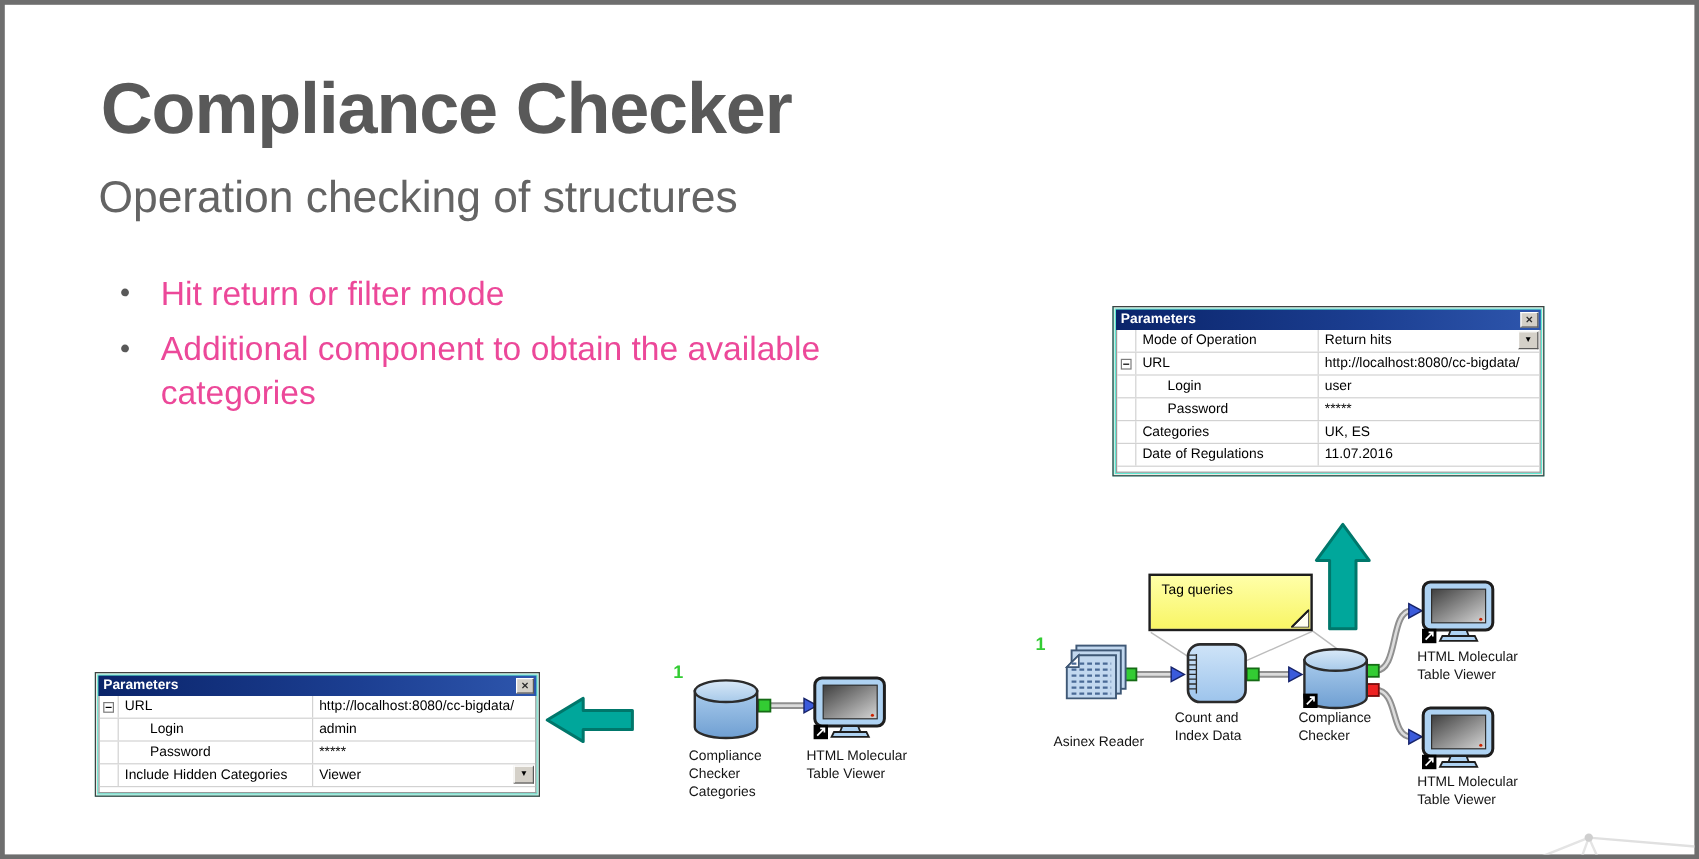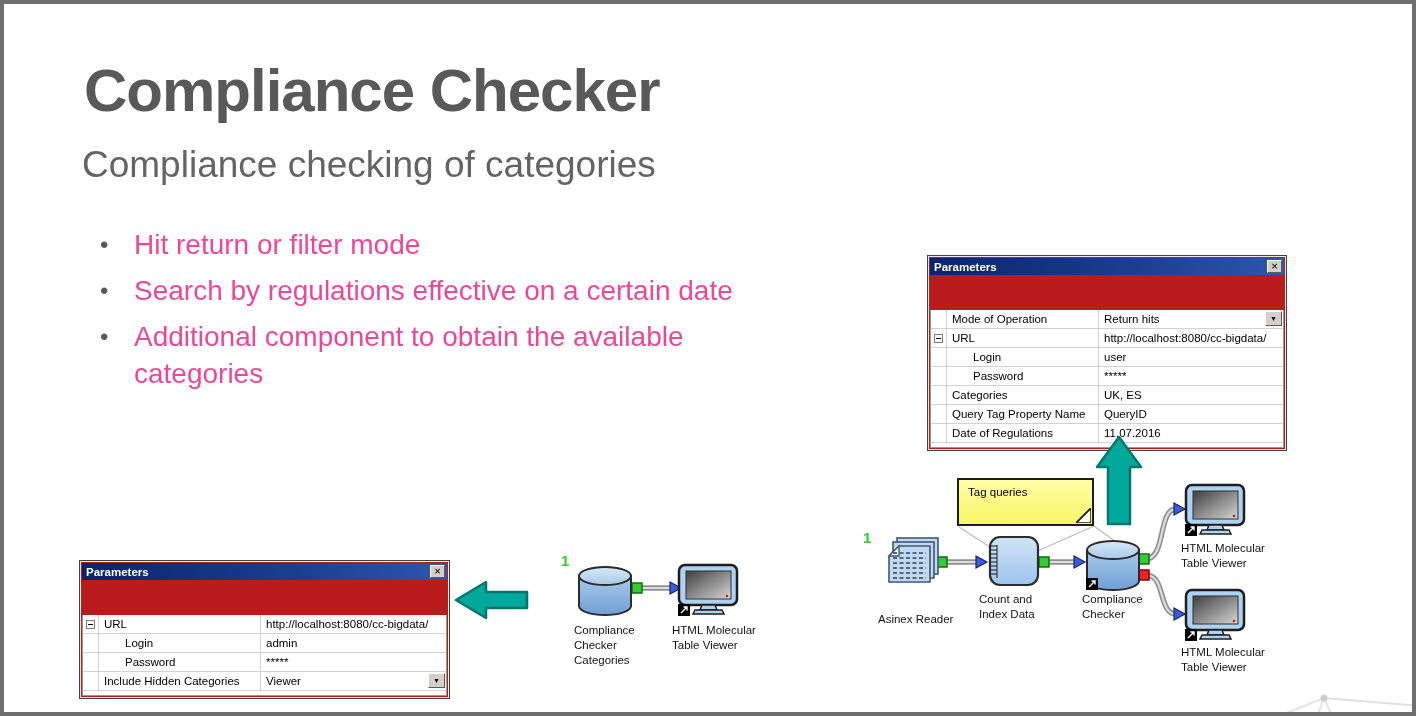--- a/index.html
+++ b/index.html
@@ -7,25 +7,25 @@
   .slide { position:relative; width:1416px; height:716px; background:#ffffff; border:4px solid #6e6e6e; overflow:hidden; }
 
   
   .title { position:absolute; left:80px; top:52px; font-size:60px; font-weight:bold; color:#595959; letter-spacing:-1px; }
   .subtitle { position:absolute; left:78px; top:140px; font-size:37px; color:#646464; }
   .bullets { position:absolute; left:96px; top:222px; width:660px; list-style:none; }
   .bullets li { position:relative; padding-left:34px; font-size:28px; line-height:37px; color:#ec4899; margin-bottom:9px; width:648px; }
   .bullets li::before { content:"•"; position:absolute; left:0; top:0; font-size:24px; color:#595959; }
 
   
-  .xp-dialog { position:absolute; background:#b91c1c; border:1px solid #404040; padding:2px; box-shadow:inset 0 0 0 1px #eceae4; }
+  .xp-dialog { position:absolute; background:#5eead4; border:1px solid #404040; padding:2px; box-shadow:inset 0 0 0 1px #eceae4; }
   .titlebar { height:17px; background:linear-gradient(90deg,#0a246a 0%,#1c3f92 60%,#2e56ad 100%); color:#fff; font-weight:bold; font-size:11.5px; display:flex; align-items:center; padding:0 2px 0 4px; }
   .titlebar .tb-text { transform:translateY(-0.5px); }
   .closebtn { margin-left:auto; width:15px; height:13px; background:#d4d0c8; border:1px solid; border-color:#ffffff #5a5a5a #5a5a5a #ffffff; color:#2a2a2a; font-size:8px; line-height:11px; text-align:center; cursor:default; }
-  .gridarea { background:#fff; border:1px solid #9a9a9a; border-top:none; padding-bottom:4px;margin-top:35px; }
+  .gridarea { background:#fff; border:1px solid #9a9a9a; border-top:none; padding-bottom:4px; }
   .prow { display:flex; height:19px; border-bottom:1px solid #d2d2d2; font-size:11.5px; color:#000; align-items:stretch; }
   .pexp { width:16px; border-right:1px solid #d2d2d2; display:flex; align-items:center; justify-content:center; }
   .plabel { border-right:1px solid #d2d2d2; display:flex; align-items:center; padding-left:5px; }
   .dlg-main .plabel { width:152px; }
   .dlg-cat .plabel { width:162px; }
   .prow.ind .plabel { padding-left:26px; }
   .pvalue { flex:1; position:relative; display:flex; align-items:center; padding-left:5px; overflow:hidden; white-space:nowrap; }
   .expbox { width:9px; height:9px; border:1px solid #7c7c7c; background:#fff; position:relative; }
   .expbox::after { content:""; position:absolute; left:1px; right:1px; top:3px; height:1px; background:#000; }
   .ddbtn { position:absolute; right:1px; top:1px; bottom:2px; width:17px; background:#d4d0c8; border:1px solid; border-color:#ffffff #5a5a5a #5a5a5a #ffffff; display:flex; align-items:center; justify-content:center; font-size:7px; color:#000; }
@@ -36,25 +36,24 @@
   .badge-one { position:absolute; color:#33cc33; font-weight:bold; font-size:15px; }
   .wf-note { position:absolute; left:953px; top:474px; width:137px; height:48px; background:linear-gradient(180deg,#ffffa8 0%,#f8f565 100%); border:2px solid #1d1d1d; font-size:11.5px; color:#000; padding:6px 0 0 9px; }
   .wf-note .fold { position:absolute; right:1px; bottom:1px; }
 </style>
 </head>
 <body>
 
 <div class="slide">
 
   <div class="title">Compliance Checker</div>
-  <div class="subtitle">Compliance checking of categories</div>
+  <div class="subtitle">Operation checking of structures</div>
 
   <ul class="bullets">
     <li>Hit return or filter mode</li>
-    <li>Search by regulations effective on a certain date</li>
     <li>Additional component to obtain the available categories</li>
   </ul>
 
   <div class="xp-dialog dlg-main" style="left:923px; top:251px; width:360px;">
     <div class="titlebar">
       <span class="tb-text">Parameters</span>
       <span class="closebtn">✕</span>
     </div>
     <div class="gridarea">
       <div class="prow">
@@ -86,27 +85,20 @@
         <div class="plabel">Password</div>
         <div class="pvalue">
             <span>*****</span>
           </div>
       </div>
       <div class="prow">
         <div class="pexp"></div>
         <div class="plabel">Categories</div>
         <div class="pvalue">
             <span>UK, ES</span>
-          </div>
-      </div>
-      <div class="prow">
-        <div class="pexp"></div>
-        <div class="plabel">Query Tag Property Name</div>
-        <div class="pvalue">
-            <span>QueryID</span>
           </div>
       </div>
       <div class="prow">
         <div class="pexp"></div>
         <div class="plabel">Date of Regulations</div>
         <div class="pvalue">
             <span>11.07.2016</span>
           </div>
       </div>
     </div>

